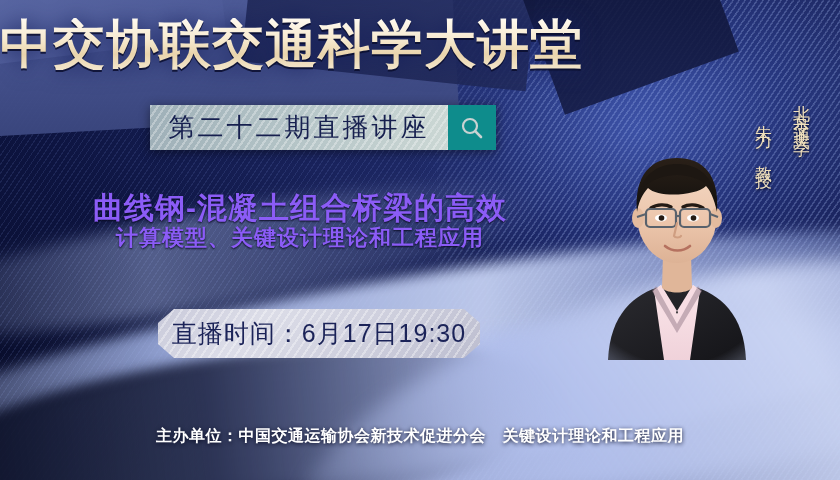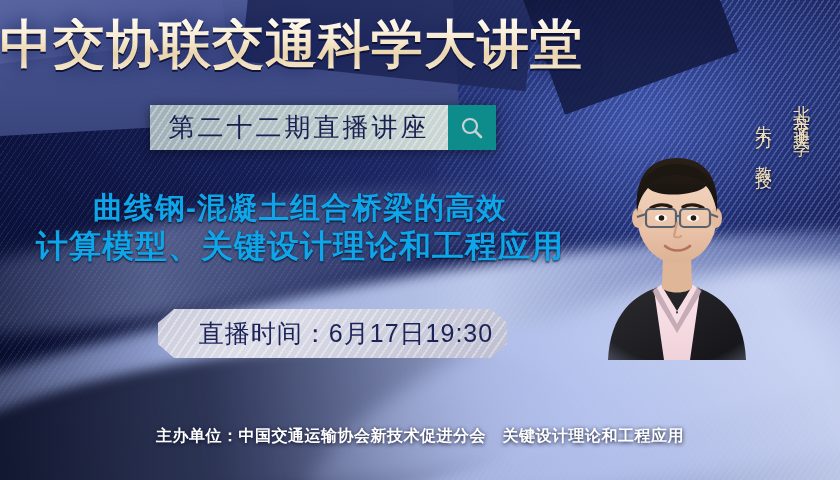--- a/index.html
+++ b/index.html
@@ -154,37 +154,36 @@
   .search-box svg{display:block;}
 
   
   .topic{
     position:absolute;left:0;top:190px;width:600px;
     text-align:center;
     line-height:1.22;
   }
   .topic-line{
     font-size:30px;font-weight:700;
-    color:#0ea5e9;
+    color:#8b5cf6;
     letter-spacing:1px;
     white-space:nowrap;
     text-shadow:0 1px 2px rgba(5,8,28,.9);
   }
-  .topic-line.l2{font-size:32px;}
+  .topic-line.l2{font-size:22px;font-family:Liberation Mono, monospace;}
 
   
   .time-box{
     position:absolute;left:158px;top:309px;
     width:322px;height:49px;
     display:flex;align-items:center;justify-content:center;
     background:linear-gradient(135deg,#c9cada 0%,#dcdde8 30%,#cfd0de 62%,#bdbed0 100%);
     clip-path:polygon(16px 0,calc(100% - 16px) 0,100% 14px,100% calc(100% - 14px),calc(100% - 16px) 100%,16px 100%,0 calc(100% - 14px),0 14px);
     box-shadow:0 3px 14px rgba(0,0,0,.5);
     overflow:hidden;
-    padding-left:27px;
   }
   .time-box::after{
     content:"";position:absolute;inset:0;
     background:repeating-linear-gradient(-56deg,rgba(255,255,255,.35) 0 2px,rgba(255,255,255,0) 2px 7px);
     pointer-events:none;
   }
   .time-text{
     position:relative;z-index:2;
     font-size:25px;color:#1b2358;letter-spacing:1px;white-space:nowrap;
   }

